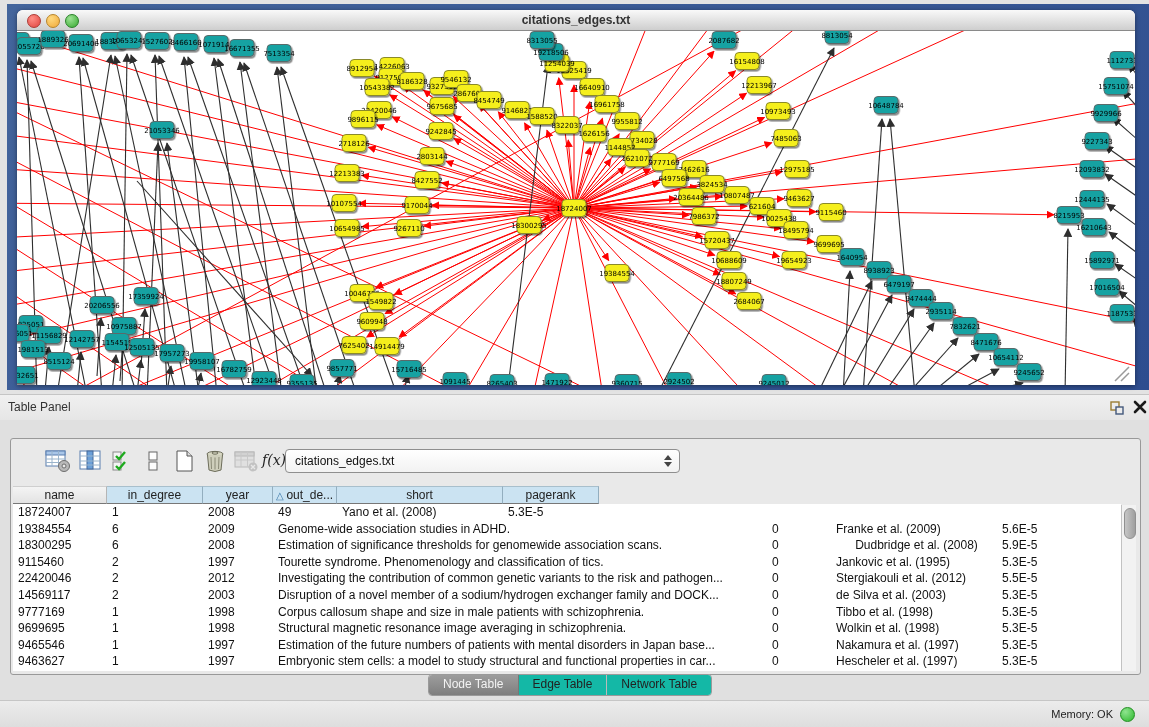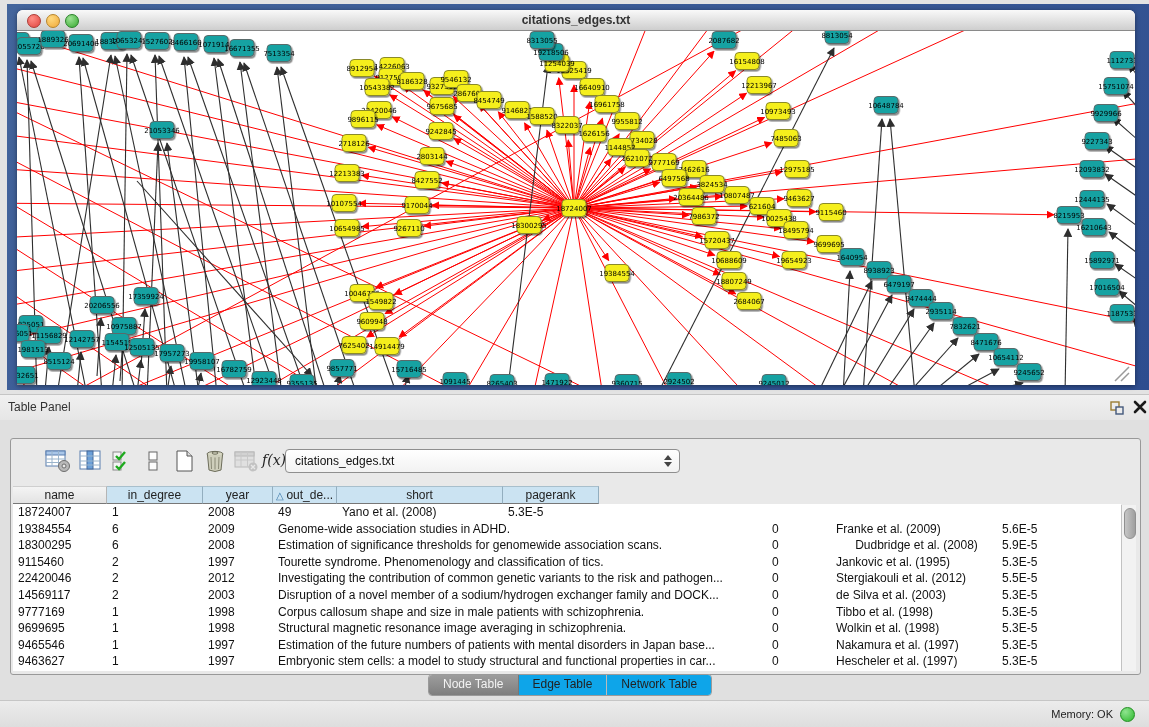--- a/index.html
+++ b/index.html
@@ -40,21 +40,21 @@
       background:#cbe3f2;border-right:1px solid #93aebf;border-bottom:1px solid #777;border-top:1px solid #a8bfcc;}
   .th.plain{background:linear-gradient(#f4f4f4,#e3e3e3);border-right:1px solid #b5b5b5;border-top:1px solid #cfcfcf;}
   .sort-glyph{color:#3c78aa;font-size:10px;}
   .tbody{left:13px;top:504px;width:1108px;height:167px;background:#fff;overflow:hidden;}
   .tr{display:flex;height:16.6px;}
   .td{box-sizing:border-box;padding:1px 0 0 5px;font-size:12px;color:#111;white-space:nowrap;overflow:hidden;}
   .vscroll{left:1121px;top:505px;width:14px;height:166px;background:#f2f2f2;border-left:1px solid #c2c2c2;}
   .thumb{left:1.5px;top:3px;width:10px;height:29px;border-radius:6px;background:linear-gradient(90deg,#c6c6c6,#9f9f9f);border:1px solid #909090;}
 
   .tabs{left:428px;top:674px;height:20px;display:flex;border:1px solid #9a9a9a;border-radius:4px;overflow:hidden;background:#fff;}
-  .tab{height:20px;line-height:19px;font-size:12px;color:#222;text-align:center;padding:0 14px;background:#0ea5e9;border-right:1px solid #bbb;}
+  .tab{height:20px;line-height:19px;font-size:12px;color:#222;text-align:center;padding:0 14px;background:#14b8a6;border-right:1px solid #bbb;}
   .tab.active{background:linear-gradient(#9d9d9d,#7e7e7e);color:#f3f3f3;border-right:1px solid #777;}
   .tab:last-child{border-right:none;}
 
   .statusbar{left:0;top:700px;width:1149px;height:27px;background:linear-gradient(#ececec,#dddddd);border-top:1px solid #c6c6c6;}
   .mem-label{left:1015px;top:7px;width:98px;text-align:right;font-size:11px;color:#222;}
   .mem-dot{left:1120px;top:6px;width:13px;height:13px;border-radius:50%;background:radial-gradient(circle at 35% 30%,#8fe48f,#2eb82e);border:1px solid #1f8f1f;}
 
   svg text{font-family:"DejaVu Sans",sans-serif;}
 </style>
 </head>

